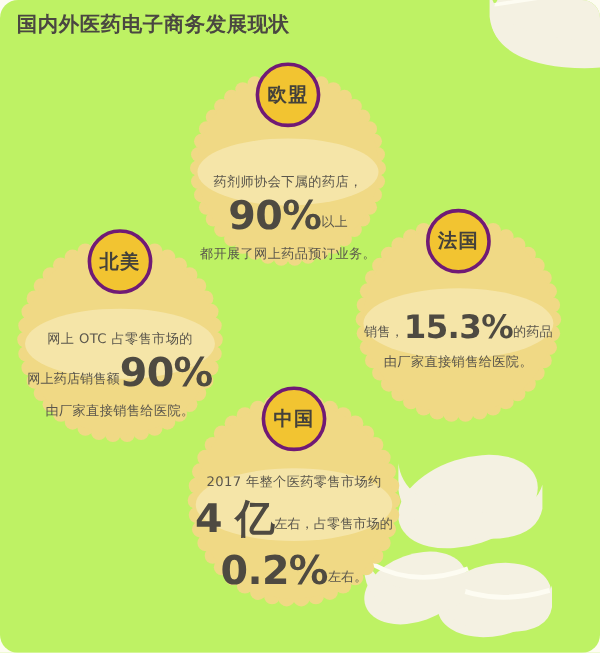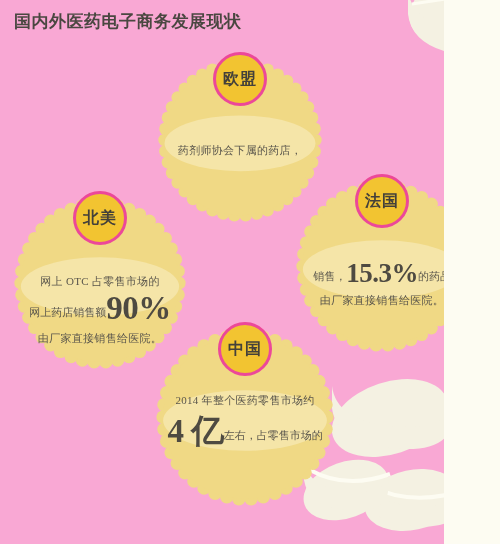--- a/index.html
+++ b/index.html
@@ -11,24 +11,25 @@
     width: 500px;
     height: 544px;
     background: #fdfcf2;
     font-family: "DejaVu Sans", "Liberation Sans", sans-serif;
     overflow: hidden;
     position: relative;
   }
 
   #infographic {
     position: relative;
-    width: 444px;
+    width: 500px;
     height: 544px;
-    background: #f9a8d4;
+    background: #bef264;
     overflow: hidden;
+    border-radius: 15px;
   }
 
   
   .bg-decor {
     position: absolute;
     left: 0; top: 0;
     width: 500px; height: 544px;
     pointer-events: none;
   }
 
@@ -68,40 +69,39 @@
   }
 
   
   .badge {
     position: absolute;
     width: 54px;
     height: 54px;
     border-radius: 50%;
     background: #f1c githubs;
     background: #f2c431;
-    border: 3px solid #ec4899;
+    border: 3px solid #701a75;
     display: flex;
     align-items: center;
     justify-content: center;
     font-size: 16px;
     font-weight: bold;
     color: #44413a;
     letter-spacing: 1px;
     left: 50%;
     transform: translateX(-50%);
     top: -6px;
     box-sizing: border-box;
   }
 
   .lines {
     position: absolute;
     left: 0;
     width: 100%;
     color: #57534a;
-    font-family: Liberation Serif, serif;
   }
   .sm {
     font-size: 11px;
     letter-spacing: 0.3px;
     color: #5a564c;
   }
   .big {
     font-size: 33px;
     font-weight: bold;
     letter-spacing: -0.5px;
@@ -215,20 +215,22 @@
           <circle cx="187.91" cy="72.88" r="7.6" fill="#f0d985"></circle>
           <circle cx="190.97" cy="86.29" r="7.6" fill="#f0d985"></circle>
         </g>
       <circle cx="100" cy="100" r="92" fill="#f0d985"></circle>
       <ellipse cx="100" cy="104" rx="92" ry="34" fill="#f5e5a8"></ellipse>
     </svg>
     <div class="content">
       <div class="badge">欧盟</div>
       <div class="lines">
           <span class="row"><span class="sm">药剂师协会下属的药店，</span></span>
+          <span class="row"><span class="big">90%</span><span class="mid">以上</span></span>
+          <span class="row"><span class="sm">都开展了网上药品预订业务。</span></span>
         </div>
     </div>
   </div>
 
   <div class="bubble" id="bubble-france">
     <svg class="scallop" viewBox="0 0 200 200" xmlns="http://www.w3.org/2000/svg" aria-hidden="true">
       <g class="scallop-g">
           <circle cx="192.00" cy="100.00" r="7.6" fill="#f0d985"></circle>
           <circle cx="190.97" cy="113.71" r="7.6" fill="#f0d985"></circle>
           <circle cx="187.91" cy="127.12" r="7.6" fill="#f0d985"></circle>
@@ -388,19 +390,20 @@
           <circle cx="182.89" cy="60.08" r="7.6" fill="#f0d985"></circle>
           <circle cx="187.91" cy="72.88" r="7.6" fill="#f0d985"></circle>
           <circle cx="190.97" cy="86.29" r="7.6" fill="#f0d985"></circle>
         </g>
       <circle cx="100" cy="100" r="92" fill="#f0d985"></circle>
       <ellipse cx="100" cy="104" rx="92" ry="34" fill="#f5e5a8"></ellipse>
     </svg>
     <div class="content">
       <div class="badge">中国</div>
       <div class="lines">
-          <span class="row"><span class="sm">2014 年整个医药零售市场约</span></span>
+          <span class="row"><span class="sm">2017 年整个医药零售市场约</span></span>
           <span class="row"><span class="big">4 亿</span><span class="mid">左右，占零售市场的</span></span>
+          <span class="row"><span class="big">0.2%</span><span class="mid">左右。</span></span>
         </div>
     </div>
   </div>
 
 </div>
 
 </body></html>

